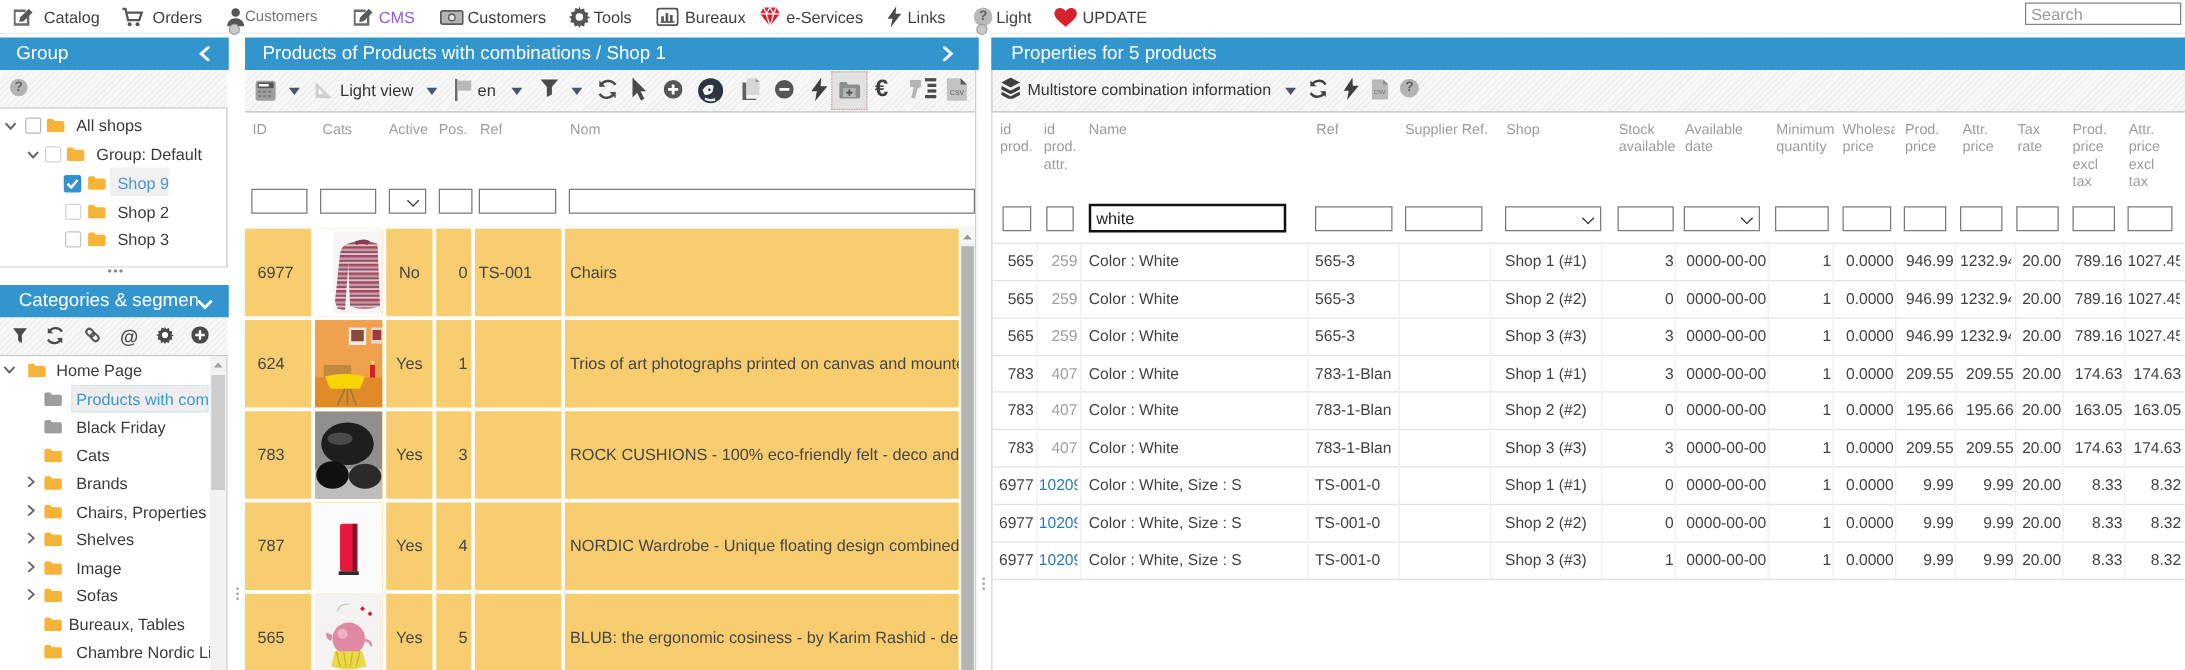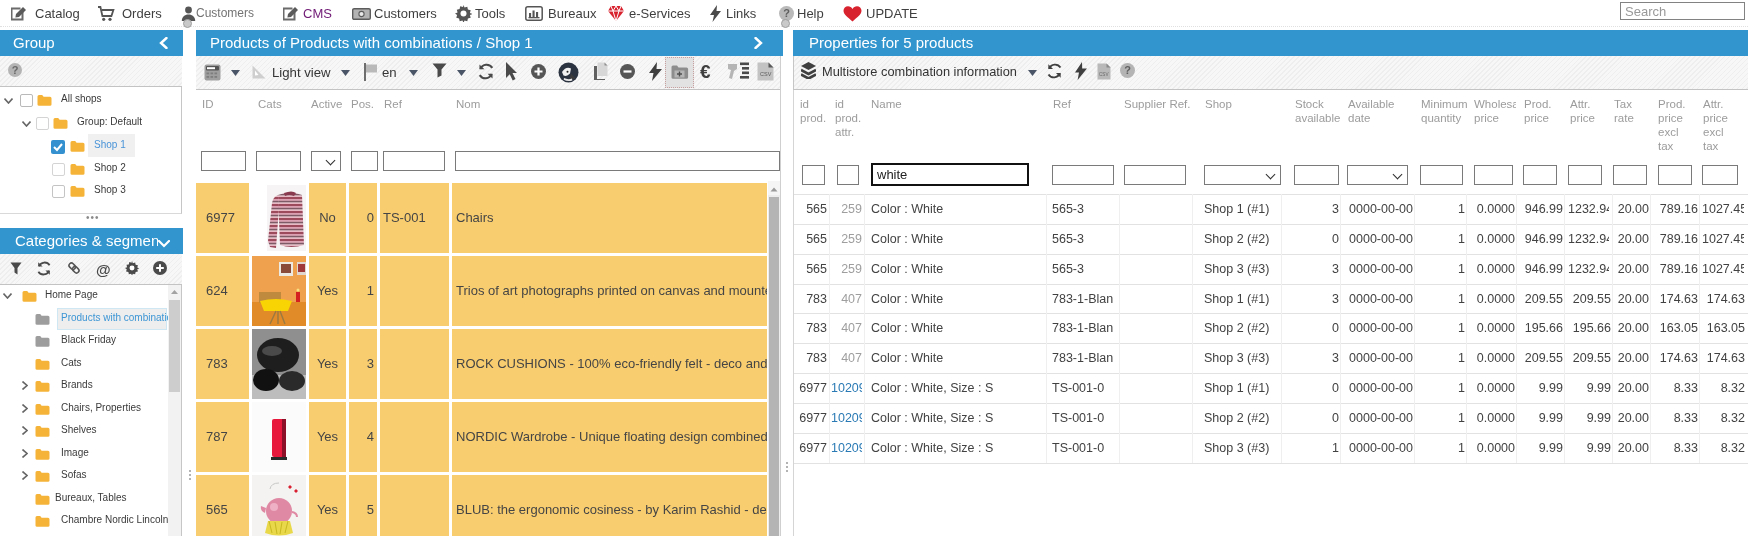--- a/index.html
+++ b/index.html
@@ -3,21 +3,21 @@
 *{margin:0;padding:0;box-sizing:border-box}
 html,body{width:1748px;height:536px;overflow:hidden;background:#fff;
 font-family:"Liberation Sans",sans-serif;font-size:13px;color:#3f3f3f}
 .ab{position:absolute}
 .hdr{position:absolute;height:26px;background:#3295cd;color:#fff;font-size:15px;line-height:26px}
 .tbx{position:absolute;background:#f7f7f7;background-image:repeating-linear-gradient(135deg,rgba(0,0,0,0.035) 0 1px,rgba(0,0,0,0) 1px 3.5px);border-bottom:1px solid #c3c3c3}
 .lbl{position:absolute;color:#9c9c9c;font-size:11.5px;line-height:14px;overflow:hidden;white-space:nowrap}
 .inp{position:absolute;height:20px;border:1px solid #7a7a7a;background:#fff}
 .sel{position:absolute;height:20px;border:1px solid #7a7a7a;background:#fff}
 .sel:after{content:"";position:absolute;right:6px;top:5px;width:6px;height:6px;border-left:1.8px solid #2e2e2e;border-bottom:1.8px solid #2e2e2e;transform:rotate(-45deg)}
-.trow{position:absolute;white-space:nowrap;font-size:10px;color:#3a3a3a}
+.trow{position:absolute;white-space:nowrap;font-size:13px;color:#3a3a3a}
 .cell{position:absolute;overflow:hidden;white-space:nowrap;font-size:12.5px;color:#424242;line-height:29px}
 .ocell{position:absolute;background:#f8cd6f;overflow:hidden;white-space:nowrap;color:#454545}
 svg{display:block}
 .fold{position:absolute;width:15px;height:12px}
 .dots3{position:absolute;width:2px;height:2px;background:#9a9a9a;border-radius:50%;box-shadow:0 4px 0 #9a9a9a,0 8px 0 #9a9a9a}
 </style></head>
 <body>
 
 <div class="ab" style="left:0;top:0;width:1748px;height:27px;background:#fff;border-bottom:1px dotted #e0e0e0"></div>
 <div class="ab" style="left:11px;top:6px">
@@ -41,21 +41,21 @@
       <path d="M1.8 16c0-4 2.8-6.5 6.7-6.5s6.7 2.5 6.7 6.5z" fill="#555"></path>
     </svg>
   </div>
 <div class="ab" style="left:196px;top:6px;font-size:12px;color:#737373">Customers</div>
 <div class="ab" style="left:283px;top:6px">
     <svg width="16" height="16" viewBox="0 0 16 16">
       <path d="M1.5 3.5h8v-2h-10v13h13v-9h-2v7h-9z" fill="#6b6b6b"></path>
       <path d="M5 8l7-7 3 3-7 7-3.6.6z" fill="#5a5a5a"></path>
     </svg>
   </div>
-<div class="ab" style="left:303px;top:6px;font-size:13px;color:#701a75">CMS</div>
+<div class="ab" style="left:303px;top:6px;font-size:13px;color:#8b5cf6">CMS</div>
 <div class="ab" style="left:352px;top:8px">
     <svg width="19" height="12" viewBox="0 0 19 12">
       <rect x="0.7" y="0.7" width="17.6" height="10.6" rx="1.4" fill="#b3b3b3" stroke="#5c5c5c" stroke-width="1.4"></rect>
       <circle cx="9.5" cy="6" r="2.6" fill="#e9e9e9" stroke="#5c5c5c" stroke-width="1.1"></circle>
     </svg>
   </div>
 <div class="ab" style="left:374px;top:6px;font-size:13px;color:#3f3f3f">Customers</div>
 <div class="ab" style="left:455px;top:5px">
     <svg width="17" height="17" viewBox="0 0 17 17">
       <path d="M8.5 0l1 2.6 2.8-.8.6 2.8 2.8.6-.8 2.8 2.6 1-2.6 1 .8 2.8-2.8.6-.6 2.8-2.8-.8-1 2.6-1-2.6-2.8.8-.6-2.8-2.8-.6.8-2.8L0 8.5l2.6-1-.8-2.8 2.8-.6.6-2.8 2.8.8z" fill="#555"></path>
@@ -80,21 +80,21 @@
     </svg>
   </div>
 <div class="ab" style="left:629px;top:6px;font-size:13px;color:#3f3f3f">e-Services</div>
 <div class="ab" style="left:710px;top:5px">
     <svg width="12" height="17" viewBox="0 0 12 17">
       <path d="M7 0L0 10h4l-1.5 7L11 6H6.5z" fill="#4a4a4a"></path>
     </svg>
   </div>
 <div class="ab" style="left:726px;top:6px;font-size:13px;color:#3f3f3f">Links</div>
 <div class="ab" style="left:779px;top:6px;width:15px;height:15px;border-radius:50%;background:#b9b9b9;color:#5f5f5f;font-size:11px;font-weight:bold;text-align:center;line-height:15px">?</div>
-<div class="ab" style="left:797px;top:6px;font-size:13px;color:#3f3f3f">Help</div>
+<div class="ab" style="left:797px;top:6px;font-size:13px;color:#3f3f3f">Light</div>
 <div class="ab" style="left:843px;top:6px">
     <svg width="19" height="16" viewBox="0 0 19 16">
       <path d="M9.5 15.5C5 11.5.5 8.5.5 4.8.5 2.2 2.5.3 5 .3c1.9 0 3.6 1 4.5 2.7C10.4 1.3 12.1.3 14 .3c2.5 0 4.5 1.9 4.5 4.5 0 3.7-4.5 6.7-9 10.7z" fill="#d8232f"></path>
     </svg>
   </div>
 <div class="ab" style="left:866px;top:6px;font-size:13px;color:#3f3f3f">UPDATE</div>
 <input class="ab" style="left: 1620px; top: 2px; width: 125px; height: 18px; border: 1px solid rgb(130, 130, 130); font-size: 13px; padding: 0px 0px 0px 4px; color: rgb(153, 153, 153); font-family: &quot;Liberation Sans&quot;, sans-serif;" value="Search">
 
 <div class="hdr" style="left:0;top:30px;width:183px;padding-left:13px">Group</div>
 <div class="ab" style="left:159px;top:37px">
@@ -133,21 +133,21 @@
     <svg width="14" height="14">
       <path d="M3 7l3 3 5-6" stroke="#fff" stroke-width="2" fill="none"></path>
     </svg>
   </div>
 <div class="fold" style="left:70px;top:140px">
     <svg width="15" height="12">
       <path d="M0.5 2.5q0-1.5 1.5-1.5h3.2l1.4 1.8h6.4q1.5 0 1.5 1.5v6.2q0 1.2-1.5 1.2H2q-1.5 0-1.5-1.2z" fill="#f5b438"></path>
     </svg>
   </div>
 <div class="ab" style="left:88px;top:134px;width:47px;height:23px;background:#f0f0f0"></div>
-<div class="trow" style="left:94px;top:139px;color:#4a94d8">Shop 1</div>
+<div class="trow" style="left:94px;top:139px;color:#4a94d8">Shop 9</div>
 <div class="ab" style="left:52px;top:163px;width:13px;height:13px;border:1px solid #d4d4d4;border-radius:2px;background:#fff"></div>
 <div class="fold" style="left:70px;top:163px">
     <svg width="15" height="12">
       <path d="M0.5 2.5q0-1.5 1.5-1.5h3.2l1.4 1.8h6.4q1.5 0 1.5 1.5v6.2q0 1.2-1.5 1.2H2q-1.5 0-1.5-1.2z" fill="#f5b438"></path>
     </svg>
   </div>
 <div class="trow" style="left:94px;top:162px">Shop 2</div>
 <div class="ab" style="left:52px;top:185px;width:13px;height:13px;border:1px solid #c4c4c4;border-radius:2px;background:#fff"></div>
 <div class="fold" style="left:70px;top:185px">
     <svg width="15" height="12">

